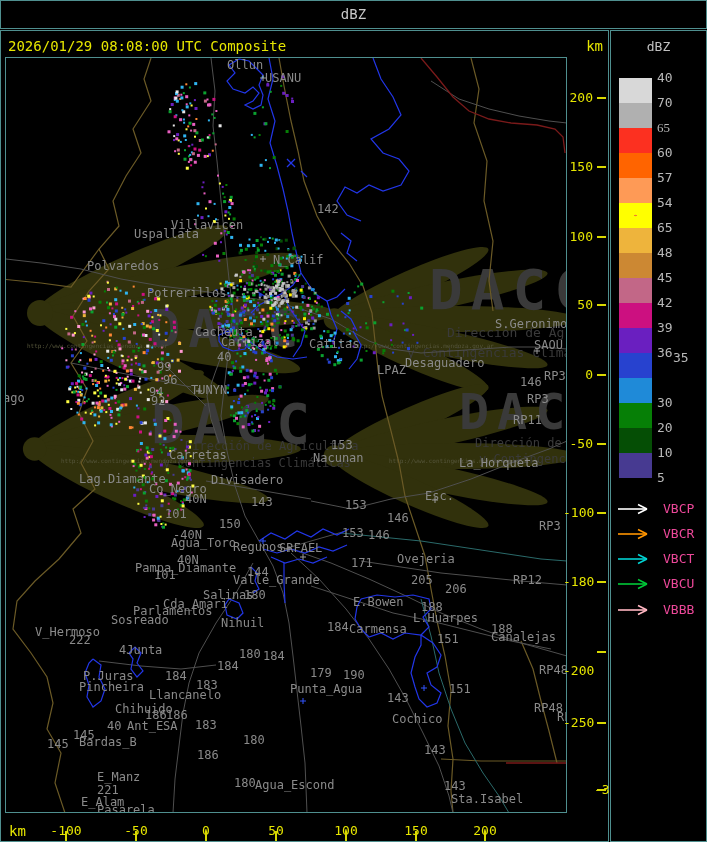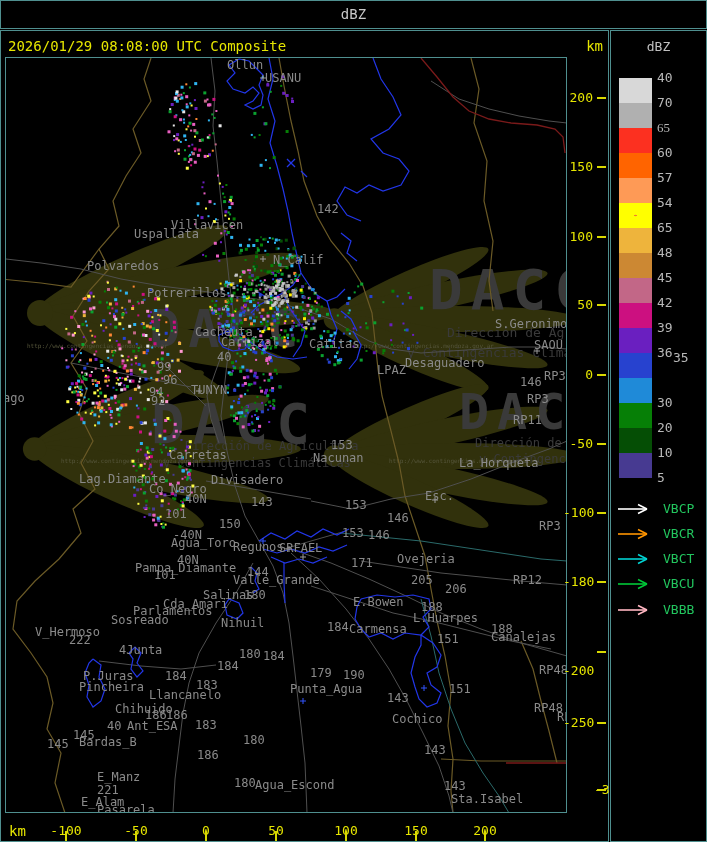--- a/index.html
+++ b/index.html
@@ -20,21 +20,21 @@
   .bax-label{position:absolute;width:44px;text-align:center;color:#e6e600;font-size:13px;}
   .bax-tick{position:absolute;width:2px;height:10px;background:#d9d900;}
   #km-bottom{position:absolute;left:8px;top:792px;color:#e6e600;font-size:14px;}
   #right-panel{position:absolute;left:610px;top:30px;width:97px;height:812px;}
   #legend-title{position:absolute;left:0;top:8px;width:100%;text-align:center;
     color:#c0c0c0;font-size:13px;}
   .swatch{position:absolute;left:8px;width:33px;height:25px;}
   .swatch.speckled{background-image:radial-gradient(#f08030 1px, transparent 1.4px);background-size:7px 6px;}
   .scale-label{position:absolute;left:46px;width:40px;color:#b8b8b8;font-size:13px;line-height:14px;}
   .vec-row{position:absolute;left:6px;height:16px;}
-  .vec-label{position:absolute;left:46px;top:-2px;color:#22c55e;font-size:13px;text-align:right;}
+  .vec-label{position:absolute;left:46px;top:-2px;color:#ec4899;font-size:13px;text-align:right;}
 </style>
 </head>
 <body>
 
 <div id="screen">
   <div id="titlebar" class="teal">
     <span>dBZ</span>
   </div>
 
   <div id="left-panel" class="teal">

